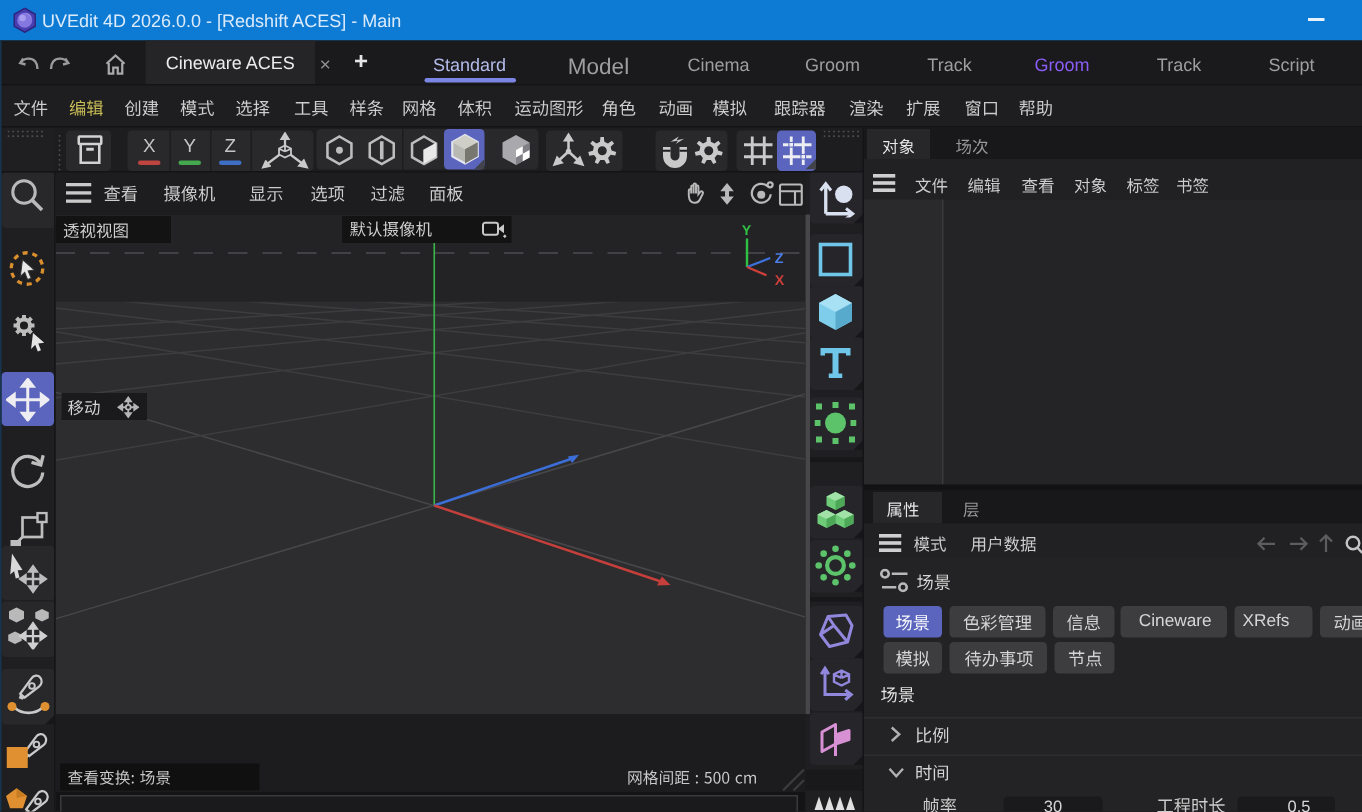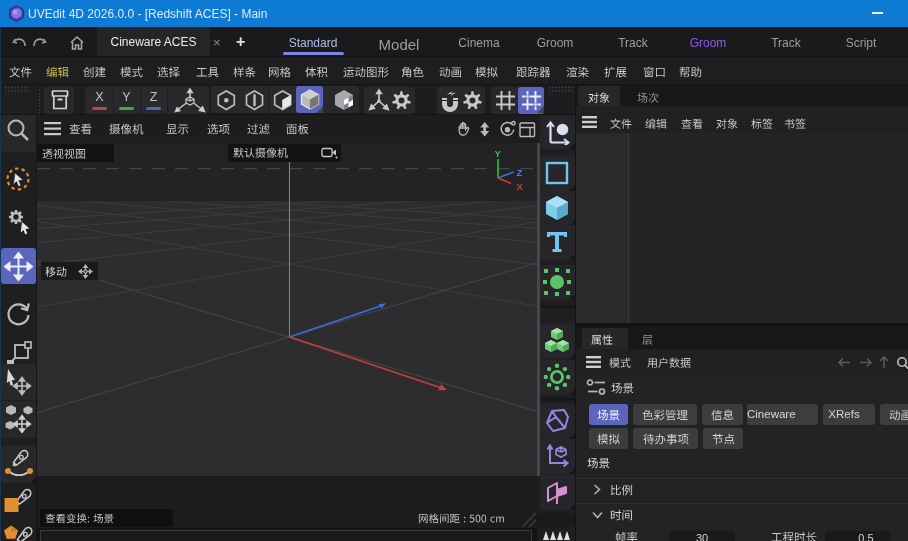--- a/index.html
+++ b/index.html
@@ -681,21 +681,21 @@
   </svg>
 <div class="abs" style="left:633px;top:404px;width:64px;height:21px;background:#3d3d40;border-radius:3px"></div>
 <svg style="position:absolute;left:642.0px;top:406.6px;overflow:visible" width="48" height="16">
     <path transform="translate(0,12.42)" d="M5.5 -5.7V-3.7H2.8V-5.7ZM6.3 -5.7H9.0V-3.7H6.3ZM6.9 -7.9C6.5 -7.4 6.1 -6.9 5.7 -6.5H2.6C3.1 -6.9 3.5 -7.4 3.9 -7.9ZM4.1 -9.7C3.3 -8.1 1.9 -6.8 0.4 -5.9C0.6 -5.7 0.9 -5.3 0.9 -5.1C1.3 -5.3 1.6 -5.6 2.0 -5.9V-0.9C2.0 0.4 2.5 0.7 4.3 0.7C4.8 0.7 8.3 0.7 8.8 0.7C10.5 0.7 10.9 0.2 11.1 -1.6C10.8 -1.6 10.5 -1.8 10.2 -1.9C10.1 -0.4 9.9 -0.1 8.8 -0.1C8.0 -0.1 4.9 -0.1 4.3 -0.1C3.0 -0.1 2.8 -0.2 2.8 -0.9V-2.8H9.0V-2.3H9.9V-6.5H6.7C7.3 -7.0 7.8 -7.7 8.2 -8.3L7.6 -8.7L7.5 -8.6H4.4C4.6 -8.9 4.7 -9.2 4.9 -9.4Z M17.5 -9.5C16.2 -9.1 14.0 -8.8 12.1 -8.7C12.2 -8.5 12.3 -8.2 12.3 -8.0C14.2 -8.1 16.6 -8.4 18.1 -8.8ZM12.4 -7.2C12.8 -6.6 13.2 -5.9 13.4 -5.3L14.1 -5.7C13.9 -6.2 13.5 -6.9 13.1 -7.5ZM14.4 -7.6C14.8 -7.0 15.1 -6.3 15.2 -5.8L15.9 -6.0C15.8 -6.5 15.5 -7.3 15.1 -7.8ZM17.2 -7.9C17.0 -7.2 16.5 -6.2 16.2 -5.6L16.8 -5.4C17.2 -5.9 17.7 -6.8 18.0 -7.6ZM21.2 -9.5C20.6 -8.6 19.3 -7.6 18.3 -7.1C18.5 -6.9 18.8 -6.7 19.0 -6.5C20.0 -7.1 21.3 -8.1 22.1 -9.1ZM21.6 -6.3C20.8 -5.4 19.5 -4.4 18.4 -3.8C18.6 -3.7 18.9 -3.4 19.0 -3.2C20.2 -3.8 21.5 -4.9 22.4 -5.9ZM21.8 -3.1C21.0 -1.7 19.4 -0.5 17.7 0.2C18.0 0.4 18.2 0.7 18.4 0.9C20.1 0.1 21.7 -1.2 22.7 -2.7ZM15.7 -3.6H15.7L15.7 -3.6ZM14.8 -5.6V-4.4H12.2V-3.6H14.6C13.9 -2.4 12.8 -1.3 11.8 -0.7C12.0 -0.5 12.2 -0.1 12.3 0.1C13.2 -0.5 14.1 -1.5 14.8 -2.6V0.9H15.7V-2.8C16.3 -2.2 17.0 -1.5 17.3 -1.0L17.9 -1.6C17.5 -2.1 16.7 -3.0 15.9 -3.6H18.1V-4.4H15.7V-5.6Z M25.4 -5.0V0.9H26.3V0.5H31.9V0.9H32.7V-1.9H26.3V-2.7H32.1V-5.0ZM31.9 -0.1H26.3V-1.3H31.9ZM28.1 -7.2C28.2 -6.9 28.3 -6.7 28.4 -6.4H24.2V-4.5H25.0V-5.8H32.6V-4.5H33.5V-6.4H29.3C29.2 -6.7 29.0 -7.1 28.8 -7.3ZM26.3 -4.4H31.3V-3.4H26.3ZM24.9 -9.7C24.6 -8.7 24.1 -7.7 23.5 -7.1C23.7 -7.0 24.1 -6.8 24.2 -6.7C24.6 -7.0 24.9 -7.5 25.2 -8.1H26.0C26.2 -7.7 26.5 -7.1 26.6 -6.8L27.3 -7.1C27.2 -7.3 27.0 -7.7 26.8 -8.1H28.6V-8.7H25.5C25.6 -9.0 25.7 -9.3 25.8 -9.5ZM29.8 -9.7C29.6 -8.8 29.2 -8.0 28.7 -7.5C28.9 -7.4 29.2 -7.2 29.4 -7.1C29.6 -7.4 29.8 -7.7 30.0 -8.1H30.9C31.2 -7.6 31.5 -7.1 31.7 -6.8L32.4 -7.1C32.3 -7.4 32.0 -7.7 31.8 -8.1H33.8V-8.7H30.3C30.5 -9.0 30.5 -9.3 30.6 -9.5Z M40.0 -6.2H41.7V-4.7H40.0ZM42.5 -6.2H44.2V-4.7H42.5ZM40.0 -8.4H41.7V-6.9H40.0ZM42.5 -8.4H44.2V-6.9H42.5ZM38.2 -0.3V0.5H45.6V-0.3H42.5V-1.8H45.2V-2.6H42.5V-4.0H45.1V-9.1H39.2V-4.0H41.7V-2.6H39.0V-1.8H41.7V-0.3ZM34.9 -1.1 35.1 -0.3C36.1 -0.6 37.5 -1.1 38.7 -1.5L38.5 -2.3L37.3 -1.9V-4.7H38.4V-5.6H37.3V-8.1H38.6V-8.9H35.0V-8.1H36.5V-5.6H35.1V-4.7H36.5V-1.6C35.9 -1.4 35.3 -1.3 34.9 -1.1Z" fill="#d6d6d6"></path>
   </svg>
 <div class="abs" style="left:702px;top:404px;width:41px;height:21px;background:#3d3d40;border-radius:3px"></div>
 <svg style="position:absolute;left:711.0px;top:406.6px;overflow:visible" width="25" height="16">
     <path transform="translate(0,12.42)" d="M4.4 -6.1V-5.4H10.0V-6.1ZM4.4 -4.5V-3.8H10.0V-4.5ZM3.6 -7.8V-7.0H10.9V-7.8ZM6.2 -9.4C6.5 -8.9 6.9 -8.2 7.0 -7.8L7.8 -8.2C7.6 -8.6 7.3 -9.2 7.0 -9.7ZM4.2 -2.8V0.9H5.0V0.5H9.3V0.9H10.1V-2.8ZM5.0 -0.3V-2.1H9.3V-0.3ZM2.9 -9.6C2.4 -7.9 1.4 -6.2 0.4 -5.0C0.5 -4.8 0.8 -4.4 0.9 -4.2C1.2 -4.6 1.6 -5.2 1.9 -5.7V1.0H2.7V-7.1C3.1 -7.8 3.4 -8.6 3.7 -9.4Z M14.6 -6.3H19.9V-5.4H14.6ZM14.6 -4.7H19.9V-3.8H14.6ZM14.6 -7.9H19.9V-7.0H14.6ZM14.5 -2.3V-0.4C14.5 0.5 14.9 0.7 16.2 0.7C16.5 0.7 18.6 0.7 18.8 0.7C20.0 0.7 20.3 0.4 20.4 -1.1C20.1 -1.1 19.8 -1.3 19.6 -1.4C19.5 -0.2 19.4 -0.1 18.8 -0.1C18.3 -0.1 16.6 -0.1 16.2 -0.1C15.5 -0.1 15.4 -0.1 15.4 -0.5V-2.3ZM20.3 -2.2C20.8 -1.5 21.4 -0.5 21.6 0.1L22.4 -0.2C22.1 -0.9 21.6 -1.8 21.0 -2.5ZM13.2 -2.3C12.9 -1.6 12.5 -0.6 12.0 0.0L12.8 0.4C13.2 -0.3 13.7 -1.3 13.9 -2.0ZM16.3 -2.8C16.9 -2.2 17.6 -1.4 17.9 -0.9L18.6 -1.4C18.3 -1.9 17.6 -2.6 17.0 -3.1H20.8V-8.6H17.3C17.5 -8.9 17.7 -9.2 17.9 -9.6L16.8 -9.8C16.8 -9.4 16.6 -9.0 16.4 -8.6H13.7V-3.1H16.9Z" fill="#d6d6d6"></path>
   </svg>
 <div class="abs" style="left:747px;top:404px;width:71px;height:21px;background:#3d3d40;border-radius:3px"></div>
-<div class="abs" style="left:747px;top:408px;width:73px;font-size:11.5px;color:#d6d6d6">Cineware</div>
+<div class="abs" style="left:747px;top:408px;width:73px;text-align:center;font-size:11.5px;color:#d6d6d6">Cineware</div>
 <div class="abs" style="left:823px;top:404px;width:52px;height:21px;background:#3d3d40;border-radius:3px"></div>
 <div class="abs" style="left:823px;top:408px;width:42px;text-align:center;font-size:11.5px;color:#d6d6d6">XRefs</div>
 <div class="abs" style="left:880px;top:404px;width:40px;height:21px;background:#3d3d40;border-radius:3px"></div>
 <svg style="position:absolute;left:888.5px;top:406.6px;overflow:visible" width="25" height="16">
     <path transform="translate(0,12.42)" d="M1.0 -8.7V-7.9H5.5V-8.7ZM7.5 -9.5C7.5 -8.6 7.5 -7.8 7.5 -7.0H5.8V-6.2H7.4C7.3 -3.6 6.8 -1.1 5.3 0.3C5.5 0.4 5.8 0.7 5.9 0.9C7.6 -0.7 8.1 -3.3 8.3 -6.2H10.0C9.9 -2.1 9.7 -0.6 9.4 -0.2C9.3 -0.1 9.2 -0.0 9.0 -0.0C8.7 -0.0 8.1 -0.0 7.5 -0.1C7.6 0.1 7.7 0.5 7.7 0.7C8.3 0.8 9.0 0.8 9.3 0.7C9.7 0.7 9.9 0.6 10.2 0.3C10.6 -0.2 10.7 -1.8 10.9 -6.6C10.9 -6.7 10.9 -7.0 10.9 -7.0H8.3C8.3 -7.8 8.4 -8.6 8.4 -9.5ZM1.0 -0.5 1.0 -0.5V-0.5C1.3 -0.7 1.7 -0.8 4.9 -1.5L5.1 -0.7L5.9 -1.0C5.7 -1.8 5.2 -3.2 4.7 -4.2L4.0 -4.0C4.2 -3.5 4.5 -2.8 4.7 -2.2L1.9 -1.7C2.4 -2.7 2.8 -4.0 3.1 -5.2H5.7V-6.0H0.6V-5.2H2.2C1.9 -3.8 1.4 -2.5 1.3 -2.1C1.1 -1.7 0.9 -1.4 0.7 -1.3C0.9 -1.1 1.0 -0.7 1.0 -0.5Z M12.6 -8.9V-8.1H22.0V-8.9ZM14.5 -6.8V-1.6H20.0V-6.8ZM15.2 -3.9H16.8V-2.4H15.2ZM17.6 -3.9H19.2V-2.4H17.6ZM15.2 -6.1H16.8V-4.6H15.2ZM17.6 -6.1H19.2V-4.6H17.6ZM12.5 -6.0V0.3H21.1V0.9H22.0V-6.1H21.1V-0.5H13.4V-6.0Z" fill="#d6d6d6"></path>
   </svg>
 <div class="abs" style="left:589px;top:428px;width:39px;height:21px;background:#3d3d40;border-radius:3px"></div>
 <svg style="position:absolute;left:597.0px;top:430.6px;overflow:visible" width="25" height="16">
     <path transform="translate(0,12.42)" d="M5.4 -4.8H9.4V-4.0H5.4ZM5.4 -6.2H9.4V-5.4H5.4ZM8.4 -9.7V-8.7H6.6V-9.7H5.8V-8.7H4.1V-8.0H5.8V-7.1H6.6V-8.0H8.4V-7.1H9.3V-8.0H10.9V-8.7H9.3V-9.7ZM4.6 -6.9V-3.3H7.0C6.9 -3.0 6.9 -2.7 6.8 -2.4H3.9V-1.6H6.5C6.1 -0.7 5.3 -0.1 3.6 0.2C3.7 0.4 4.0 0.7 4.0 0.9C6.0 0.4 7.0 -0.4 7.4 -1.6C8.0 -0.3 9.1 0.5 10.6 0.9C10.7 0.7 10.9 0.4 11.1 0.2C9.8 -0.1 8.8 -0.7 8.3 -1.6H10.8V-2.4H7.7C7.7 -2.7 7.8 -3.0 7.8 -3.3H10.3V-6.9ZM2.0 -9.7V-7.4H0.6V-6.6H2.0V-6.6C1.7 -5.1 1.0 -3.2 0.4 -2.3C0.5 -2.1 0.7 -1.7 0.8 -1.4C1.3 -2.1 1.7 -3.2 2.0 -4.3V0.9H2.8V-5.0C3.2 -4.4 3.5 -3.7 3.7 -3.3L4.2 -3.9C4.0 -4.3 3.1 -5.7 2.8 -6.2V-6.6H4.0V-7.4H2.8V-9.7Z M17.4 -8.3C18.0 -7.2 18.6 -5.7 18.8 -4.8L19.6 -5.1C19.4 -6.0 18.7 -7.5 18.1 -8.6ZM13.4 -9.6V-7.3H12.0V-6.5H13.4V-4.0C12.8 -3.8 12.3 -3.7 11.8 -3.6L12.0 -2.7L13.4 -3.2V-0.1C13.4 0.1 13.4 0.1 13.2 0.1C13.1 0.1 12.6 0.1 12.1 0.1C12.2 0.3 12.4 0.7 12.4 0.9C13.1 0.9 13.6 0.9 13.8 0.7C14.1 0.6 14.2 0.4 14.2 -0.1V-3.4L15.4 -3.8L15.3 -4.6L14.2 -4.3V-6.5H15.3V-7.3H14.2V-9.6ZM20.7 -9.4C20.6 -4.8 20.1 -1.6 17.6 0.2C17.8 0.4 18.2 0.7 18.3 0.9C19.5 -0.0 20.2 -1.2 20.7 -2.6C21.2 -1.5 21.7 -0.3 21.9 0.6L22.7 0.2C22.4 -0.9 21.7 -2.5 21.0 -3.8C21.4 -5.3 21.5 -7.2 21.6 -9.3ZM16.1 -0.2V-0.2L16.1 -0.2C16.3 -0.4 16.6 -0.7 19.2 -2.6C19.1 -2.8 19.0 -3.1 18.9 -3.3L17.0 -2.0V-9.2H16.2V-1.9C16.2 -1.3 15.8 -1.0 15.6 -0.8C15.7 -0.7 16.0 -0.3 16.1 -0.2Z" fill="#d6d6d6"></path>
   </svg>

